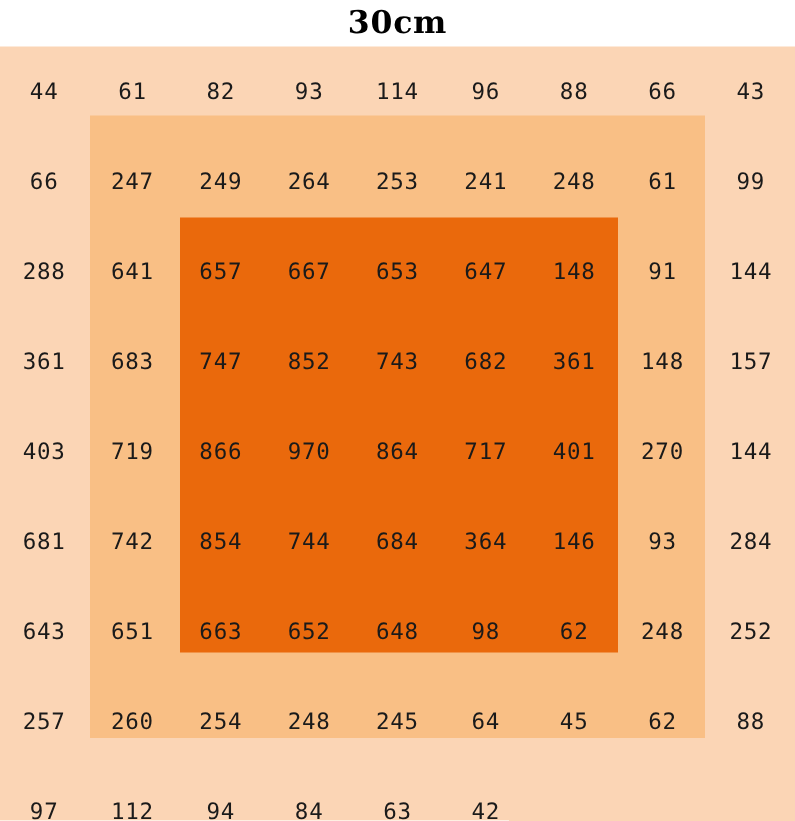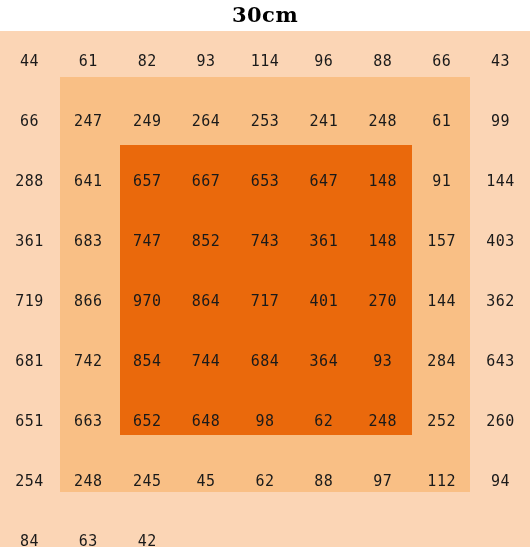--- a/index.html
+++ b/index.html
@@ -111,54 +111,57 @@
       <div class="cell">653</div>
       <div class="cell">647</div>
       <div class="cell">148</div>
       <div class="cell">91</div>
       <div class="cell">144</div>
       <div class="cell">361</div>
       <div class="cell">683</div>
       <div class="cell">747</div>
       <div class="cell">852</div>
       <div class="cell">743</div>
+      <div class="cell">682</div>
       <div class="cell">361</div>
       <div class="cell">148</div>
       <div class="cell">157</div>
       <div class="cell">403</div>
       <div class="cell">719</div>
       <div class="cell">866</div>
       <div class="cell">970</div>
       <div class="cell">864</div>
       <div class="cell">717</div>
       <div class="cell">401</div>
       <div class="cell">270</div>
       <div class="cell">144</div>
-      <div class="cell">362</div>
       <div class="cell">681</div>
       <div class="cell">742</div>
       <div class="cell">854</div>
       <div class="cell">744</div>
       <div class="cell">684</div>
       <div class="cell">364</div>
+      <div class="cell">146</div>
       <div class="cell">93</div>
       <div class="cell">284</div>
       <div class="cell">643</div>
       <div class="cell">651</div>
       <div class="cell">663</div>
       <div class="cell">652</div>
       <div class="cell">648</div>
       <div class="cell">98</div>
       <div class="cell">62</div>
       <div class="cell">248</div>
       <div class="cell">252</div>
+      <div class="cell">257</div>
       <div class="cell">260</div>
       <div class="cell">254</div>
       <div class="cell">248</div>
       <div class="cell">245</div>
+      <div class="cell">64</div>
       <div class="cell">45</div>
       <div class="cell">62</div>
       <div class="cell">88</div>
       <div class="cell">97</div>
       <div class="cell">112</div>
       <div class="cell">94</div>
       <div class="cell">84</div>
       <div class="cell">63</div>
       <div class="cell">42</div>
     </div>

